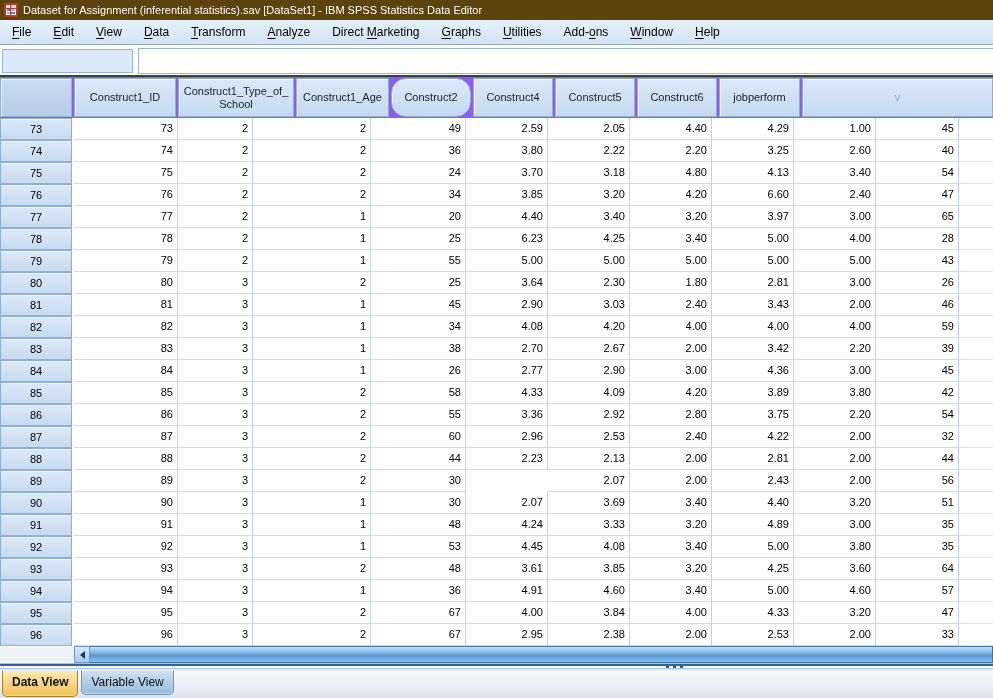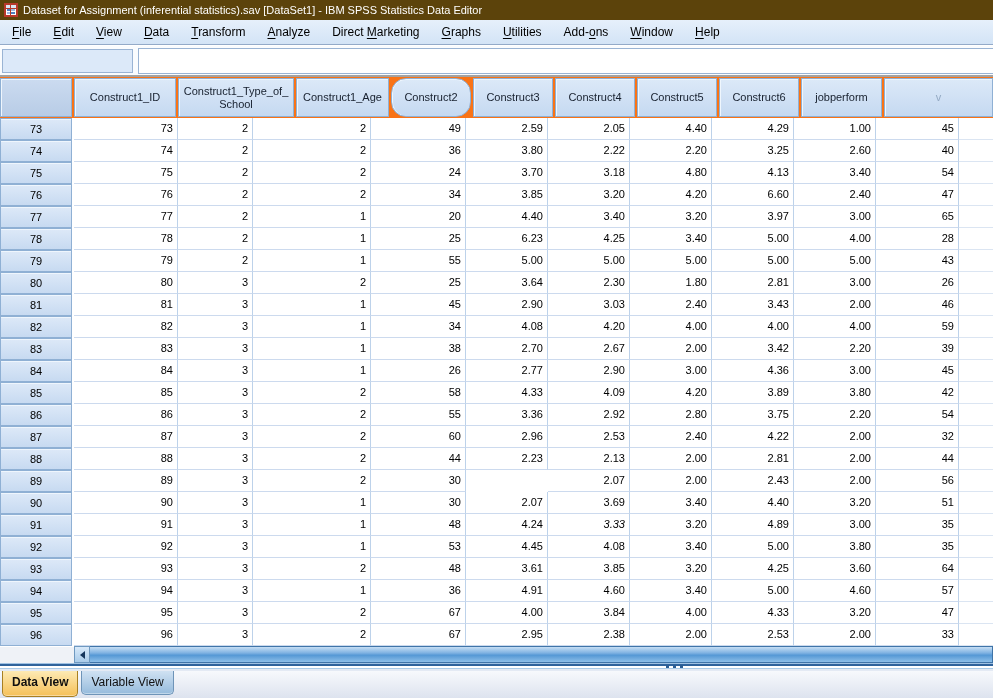--- a/index.html
+++ b/index.html
@@ -41,21 +41,21 @@
     background:#dce9f9; border:1px solid #9ab4d4;
   }
   .celledit {
     flex:1; height:26px; margin-left:5px;
     background:#ffffff; border:1px solid #9ab4d4; border-right:none;
   }
 
   
   .grid {
     flex:0 0 571px; height:571px; overflow:hidden;
-    border-top:2px solid #a3a3a3; background:#f97316;
+    border-top:2px solid #404040; background:#8b5cf6;
   }
   .hdr-row { display:flex; height:41px; }
   .hdr-cell {
     height:39px; margin:1px 2px 1px 0;
     background:linear-gradient(#dce9f8,#c5d9f1);
     border:1px solid #8fb0d4;
     box-shadow:inset 0 1px 0 #eff6fd, inset 1px 0 0 #eff6fd;
     display:flex; align-items:center; justify-content:center;
     text-align:center; font-size:11px; line-height:13px;
     color:#17202e; word-break:break-all; padding:0 2px; overflow:hidden;
@@ -160,21 +160,20 @@
     <div class="celledit"></div>
   </div>
 
   <div class="grid">
     <div class="hdr-row" id="grid-header">
         <div class="hdr-cell hdr-corner" style="width: 72px; flex: 0 0 72px;"></div>
         <div class="hdr-cell" style="width: 102px; flex: 0 0 102px;">Construct1_ID</div>
         <div class="hdr-cell" style="width: 116px; flex: 0 0 116px;">Construct1_Type_of_School</div>
         <div class="hdr-cell" style="width: 93px; flex: 0 0 93px;">Construct1_Age</div>
         <div class="hdr-cell" style="width: 80px; flex: 0 0 80px; border-radius: 15px;">Construct2</div>
-        <div class="hdr-cell" style="width: 80px; flex: 0 0 80px;">Construct3</div>
         <div class="hdr-cell" style="width: 80px; flex: 0 0 80px;">Construct4</div>
         <div class="hdr-cell" style="width: 80px; flex: 0 0 80px;">Construct5</div>
         <div class="hdr-cell" style="width: 80px; flex: 0 0 80px;">Construct6</div>
         <div class="hdr-cell" style="width: 81px; flex: 0 0 81px;">jobperform</div>
         <div class="hdr-cell hdr-var" style="flex: 1 1 0%; margin-right: 0px;">v</div>
       </div>
     <div id="grid-body">
         <div class="row">
           <div class="rowhdr">73</div>
           <div class="dcell" style="width: 104px; flex: 0 0 104px;">73</div>
@@ -427,21 +426,21 @@
           <div class="dcell" style="width: 83px; flex: 0 0 83px;">51</div>
           <div class="dcell dcell-var"></div>
         </div>
         <div class="row">
           <div class="rowhdr">91</div>
           <div class="dcell" style="width: 104px; flex: 0 0 104px;">91</div>
           <div class="dcell" style="width: 75px; flex: 0 0 75px;">3</div>
           <div class="dcell" style="width: 118px; flex: 0 0 118px;">1</div>
           <div class="dcell" style="width: 95px; flex: 0 0 95px;">48</div>
           <div class="dcell" style="width: 82px; flex: 0 0 82px;">4.24</div>
-          <div class="dcell" style="width: 82px; flex: 0 0 82px; font-style: italic;">3.33</div>
+          <div class="dcell" style="width: 82px; flex: 0 0 82px;">3.33</div>
           <div class="dcell" style="width: 82px; flex: 0 0 82px;">3.20</div>
           <div class="dcell" style="width: 82px; flex: 0 0 82px;">4.89</div>
           <div class="dcell" style="width: 82px; flex: 0 0 82px;">3.00</div>
           <div class="dcell" style="width: 83px; flex: 0 0 83px;">35</div>
           <div class="dcell dcell-var"></div>
         </div>
         <div class="row">
           <div class="rowhdr">92</div>
           <div class="dcell" style="width: 104px; flex: 0 0 104px;">92</div>
           <div class="dcell" style="width: 75px; flex: 0 0 75px;">3</div>

